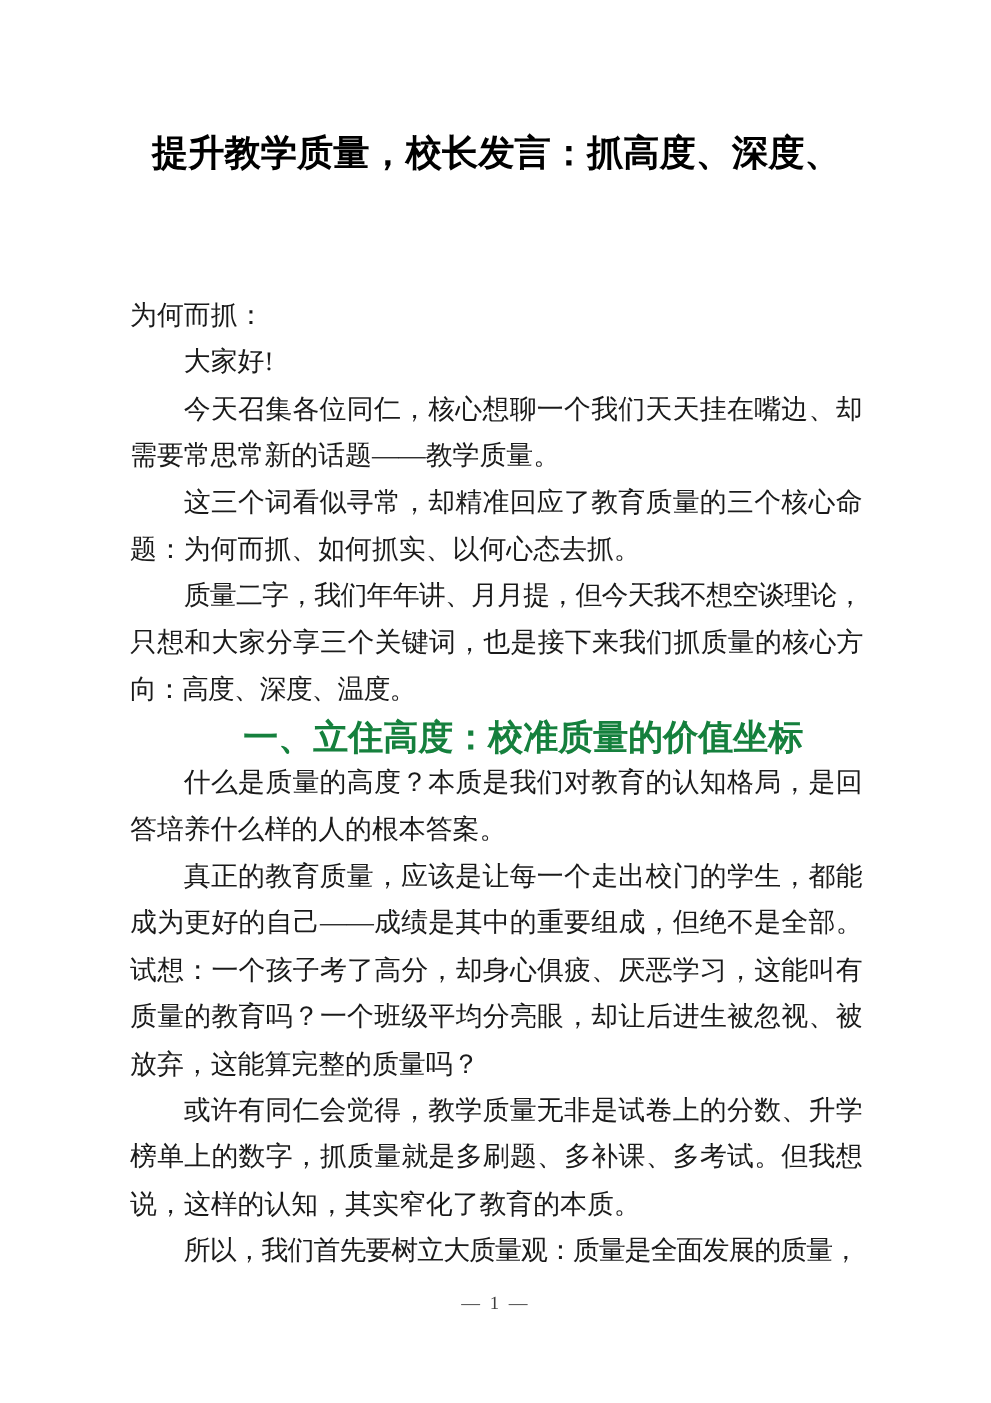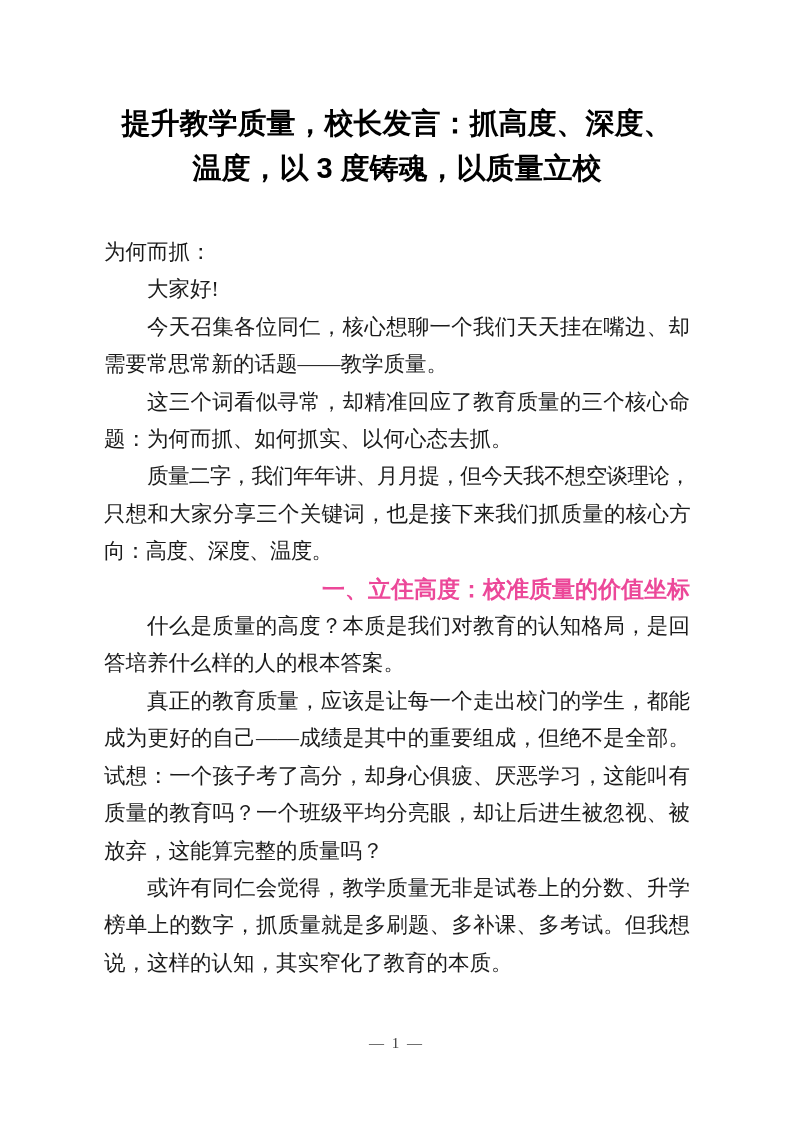--- a/index.html
+++ b/index.html
@@ -42,57 +42,57 @@
   .doc-body p, .doc-body h2 {
     margin: 0;
     padding: 0;
   }
   .indent { text-indent: 43px; }
   
   .squeeze { letter-spacing: -0.75px; }
   .heading {
     font-family: "Liberation Sans", sans-serif;
     font-weight: 700;
-    font-size: 23px;
+    font-size: 28px;
     line-height: 37.4px;
     text-indent: 43px;
-    text-align: right;
-    color: #ec4899;
+    text-align: center;
+    color: #15803d;
   }
   .page-footer {
     position: absolute;
     left: 0;
     top: 1035px;
     width: 793px;
     text-align: center;
     font-family: "Liberation Serif", serif;
     font-size: 15px;
     letter-spacing: 2px;
     color: #3d3d3d;
   }
 </style>
 </head>
 <body>
 
 <div class="page">
 
   <h1 class="doc-title" style="margin:0;">
     <div>提升教学质量，校长发言：抓高度、深度、</div>
-    <div>温度，以 3 度铸魂，以质量立校</div>
   </h1>
 
   <div class="doc-body">
     <p>为何而抓：</p>
     <p class="indent">大家好!</p>
     <p class="indent">今天召集各位同仁，核心想聊一个我们天天挂在嘴边、却需要常思常新的话题——教学质量。</p>
     <p class="indent">这三个词看似寻常，却精准回应了教育质量的三个核心命题：为何而抓、如何抓实、以何心态去抓。</p>
     <p class="indent squeeze">质量二字，我们年年讲、月月提，但今天我不想空谈理论，只想和大家分享三个关键词，也是接下来我们抓质量的核心方向：高度、深度、温度。</p>
     <h2 class="heading">一、立住高度：校准质量的价值坐标</h2>
     <p class="indent">什么是质量的高度？本质是我们对教育的认知格局，是回答培养什么样的人的根本答案。</p>
     <p class="indent">真正的教育质量，应该是让每一个走出校门的学生，都能成为更好的自己——成绩是其中的重要组成，但绝不是全部。试想：一个孩子考了高分，却身心俱疲、厌恶学习，这能叫有质量的教育吗？一个班级平均分亮眼，却让后进生被忽视、被放弃，这能算完整的质量吗？</p>
     <p class="indent">或许有同仁会觉得，教学质量无非是试卷上的分数、升学榜单上的数字，抓质量就是多刷题、多补课、多考试。但我想说，这样的认知，其实窄化了教育的本质。</p>
+    <p class="indent squeeze">所以，我们首先要树立大质量观：质量是全面发展的质量，</p>
   </div>
 
   <div class="page-footer">
     <span>— 1 —</span>
   </div>
 
 </div>
 
 </body></html>

